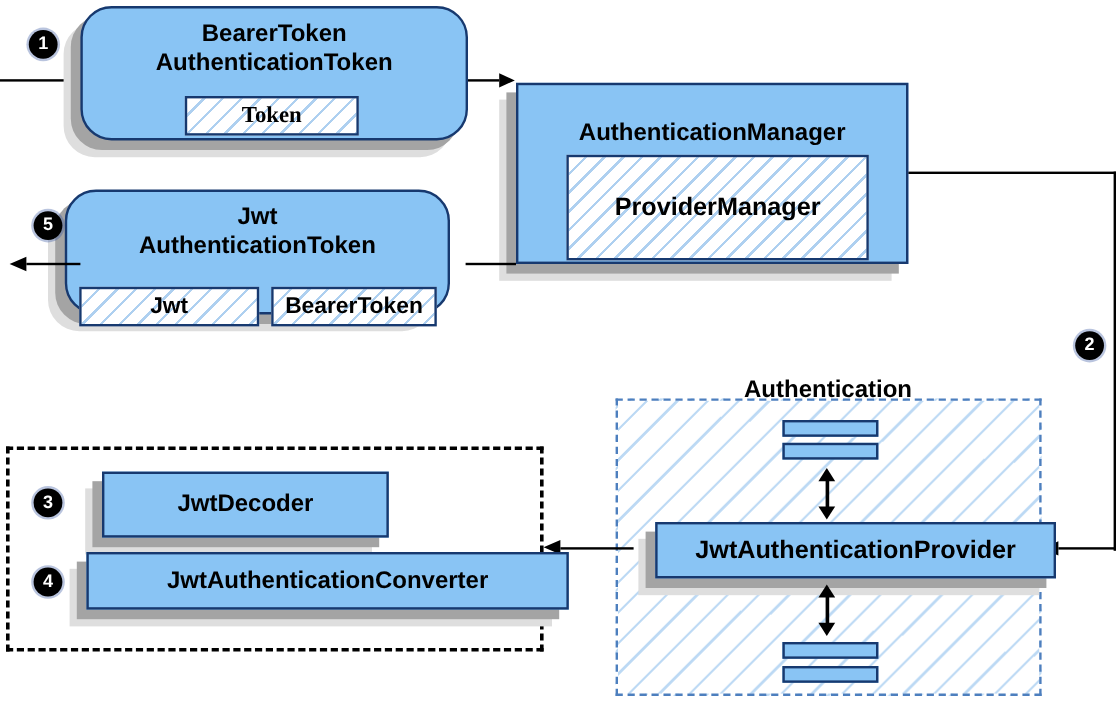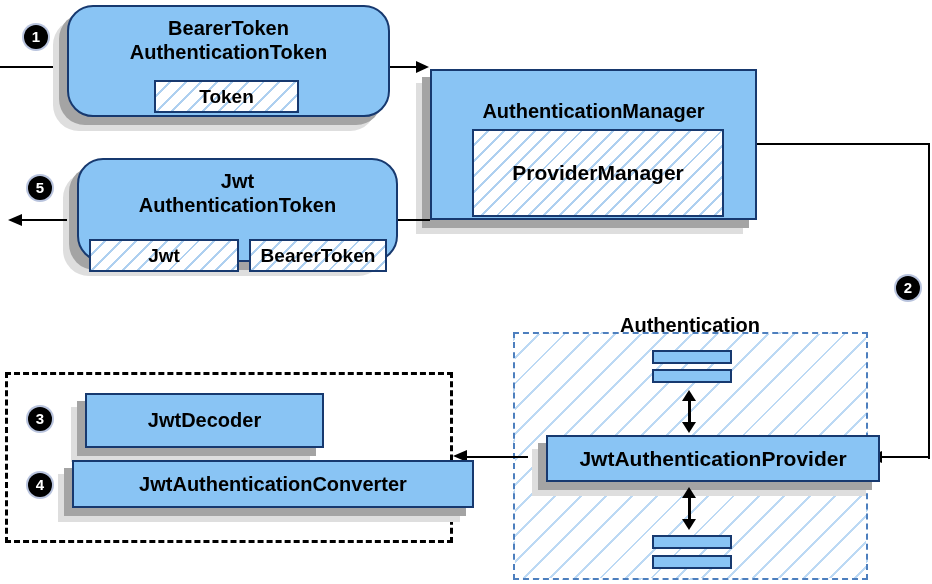--- a/index.html
+++ b/index.html
@@ -59,21 +59,21 @@
 <body>
 
 <div id="stage">
 
   <div class="hline" style="left:0;top:66px;width:67px;"></div>
   <div class="badge" style="left:24px;top:25px;">1</div>
 
   <div class="node rounded shadow" style="left:67px;top:5px;width:323px;height:112px;">
     <div class="node-title">BearerToken
 AuthenticationToken</div>
-    <div class="hatch-box" style="left:85px;top:73px;width:145px;height:33px;">
+    <div class="hatch-box" style="left:85px;top:73px;width:145px;height:33px;font-family:Liberation Serif, serif;">
       <span>Token</span>
     </div>
   </div>
 
   <div class="hline" style="left:390px;top:66px;width:26px;"></div>
   <div class="ah-right" style="left:416px;top:61px;"></div>
 
   <div class="node shadow" style="left:430px;top:69px;width:327px;height:151px;">
     <div class="node-title" style="padding-top:28px;">AuthenticationManager</div>
     <div class="hatch-box" style="left:40px;top:58px;width:252px;height:88px;font-size:21px;">
@@ -82,21 +82,21 @@
   </div>
 
   <div class="hline" style="left:757px;top:143px;width:173px;"></div>
   <div class="vline" style="left:928px;top:143px;height:316px;"></div>
   <div class="hline" style="left:882px;top:456px;width:48px;"></div>
   <div class="ah-left" style="left:868px;top:451px;"></div>
   <div class="badge" style="left:896px;top:276px;">2</div>
 
   <div class="hline" style="left:388px;top:219px;width:42px;"></div>
 
-  <div class="node rounded shadow" style="left:77px;top:158px;width:321px;height:104px;">
+  <div class="node rounded shadow" style="left:54px;top:158px;width:321px;height:104px;">
     <div class="node-title">Jwt
 AuthenticationToken</div>
     <div class="hatch-box" style="left:10px;top:79px;width:150px;height:33px;">
       <span>Jwt</span>
     </div>
     <div class="hatch-box" style="left:170px;top:79px;width:138px;height:33px;">
       <span>BearerToken</span>
     </div>
   </div>
 

